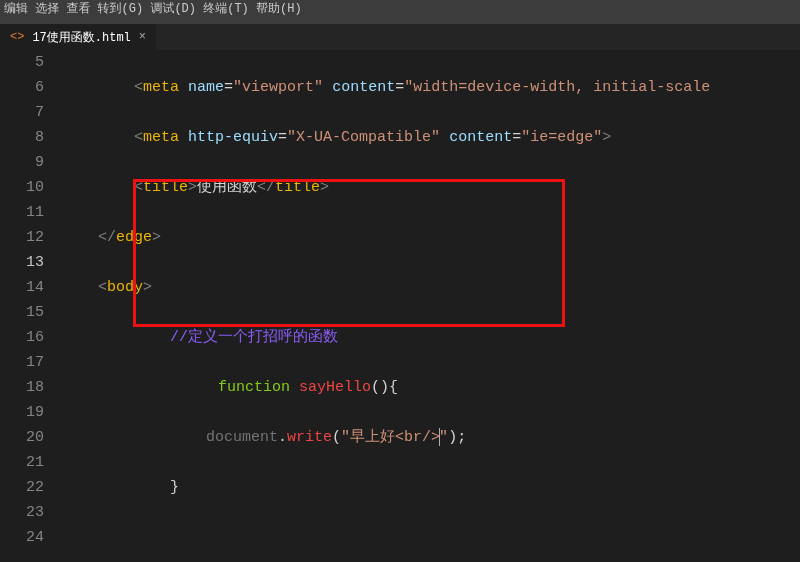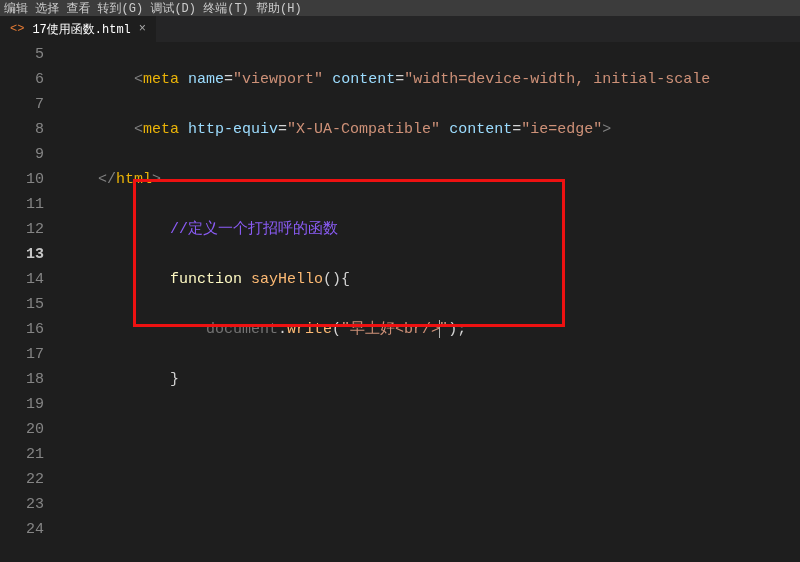--- a/index.html
+++ b/index.html
@@ -6,21 +6,21 @@
   body {
     background: #1e1e1e;
     font-family: Consolas, 'Courier New', monospace;
     font-size: 15px;
     color: #d4d4d4;
     width: 800px;
     height: 562px;
     overflow: hidden;
   }
   .menubar {
-    height: 16px;
+    height: 24px;
     background: #3c3c3c;
     color: #ccc;
     font-size: 12px;
     padding-left: 4px;
     white-space: nowrap;
     overflow: hidden;
   }
   .tabbar {
     height: 26px;
     background: #252526;
@@ -50,29 +50,29 @@
     padding-right: 18px;
     color: #858585;
     user-select: none;
   }
   .code {
     position: relative;
     white-space: pre;
     flex: 1;
   }
   .line { height: 25px; }
-  .current-gutter { color: #c6c6c6; font-weight: bold; }
+  .current-gutter { color: #c6c6c6; }
   .tok-bracket { color: #808080; }
   .tok-tag { color: #eab308; }
   .tok-attr { color: #9cdcfe; }
   .tok-op { color: #d4d4d4; }
   .tok-string { color: #ce9178; }
   .tok-comment { color: #8b5cf6; }
-  .tok-keyword { color: #fef9c3; }
-  .tok-func { color: #fdba74; }
+  .tok-keyword { color: #84cc16; margin-left: 48px; }
+  .tok-func { color: #ef4444; }
   .tok-plain { color: #d4d4d4; }
   .tok-member { color: #737373; }
   .cursor {
     display: inline-block;
     width: 1px; height: 18px;
     background: #aeafad;
     vertical-align: middle;
     margin-left: -1px; margin-right: -1px;
   }
   .redbox {
@@ -118,21 +118,23 @@
     <div class="line">20</div>
     <div class="line">21</div>
     <div class="line">22</div>
     <div class="line">23</div>
     <div class="line">24</div>
   </div>
 
   <div class="code">
 <div class="line">        <span class="tok-bracket">&lt;</span><span class="tok-tag">meta</span> <span class="tok-attr">name</span><span class="tok-op">=</span><span class="tok-string">"viewport"</span> <span class="tok-attr">content</span><span class="tok-op">=</span><span class="tok-string">"width=device-width, initial-scale</span></div>
 <div class="line">        <span class="tok-bracket">&lt;</span><span class="tok-tag">meta</span> <span class="tok-attr">http-equiv</span><span class="tok-op">=</span><span class="tok-string">"X-UA-Compatible"</span> <span class="tok-attr">content</span><span class="tok-op">=</span><span class="tok-string">"ie=edge"</span><span class="tok-bracket">&gt;</span></div>
-<div class="line">    <span class="tok-bracket">&lt;/</span><span class="tok-tag">html</span><span class="tok-bracket">&gt;</span></div>
+<div class="line">        <span class="tok-bracket">&lt;</span><span class="tok-tag">title</span><span class="tok-bracket">&gt;</span><span class="tok-plain">使用函数</span><span class="tok-bracket">&lt;/</span><span class="tok-tag">title</span><span class="tok-bracket">&gt;</span></div>
+<div class="line">    <span class="tok-bracket">&lt;/</span><span class="tok-tag">edge</span><span class="tok-bracket">&gt;</span></div>
+<div class="line">    <span class="tok-bracket">&lt;</span><span class="tok-tag">body</span><span class="tok-bracket">&gt;</span></div>
 <div class="line">            <span class="tok-comment">//定义一个打招呼的函数</span></div>
 <div class="line">            <span class="tok-keyword">function</span> <span class="tok-func">sayHello</span><span class="tok-plain">()</span><span class="tok-plain">{</span></div>
 <div class="line">                <span class="tok-member">document</span><span class="tok-plain">.</span><span class="tok-func">write</span><span class="tok-plain">(</span><span class="tok-string">"早上好&lt;br/&gt;</span><span class="cursor"></span><span class="tok-string">"</span><span class="tok-plain">)</span><span class="tok-plain">;</span></div>
 <div class="line">            <span class="tok-plain">}</span></div>
 <div class="line"></div>
 
 
 
 
 

